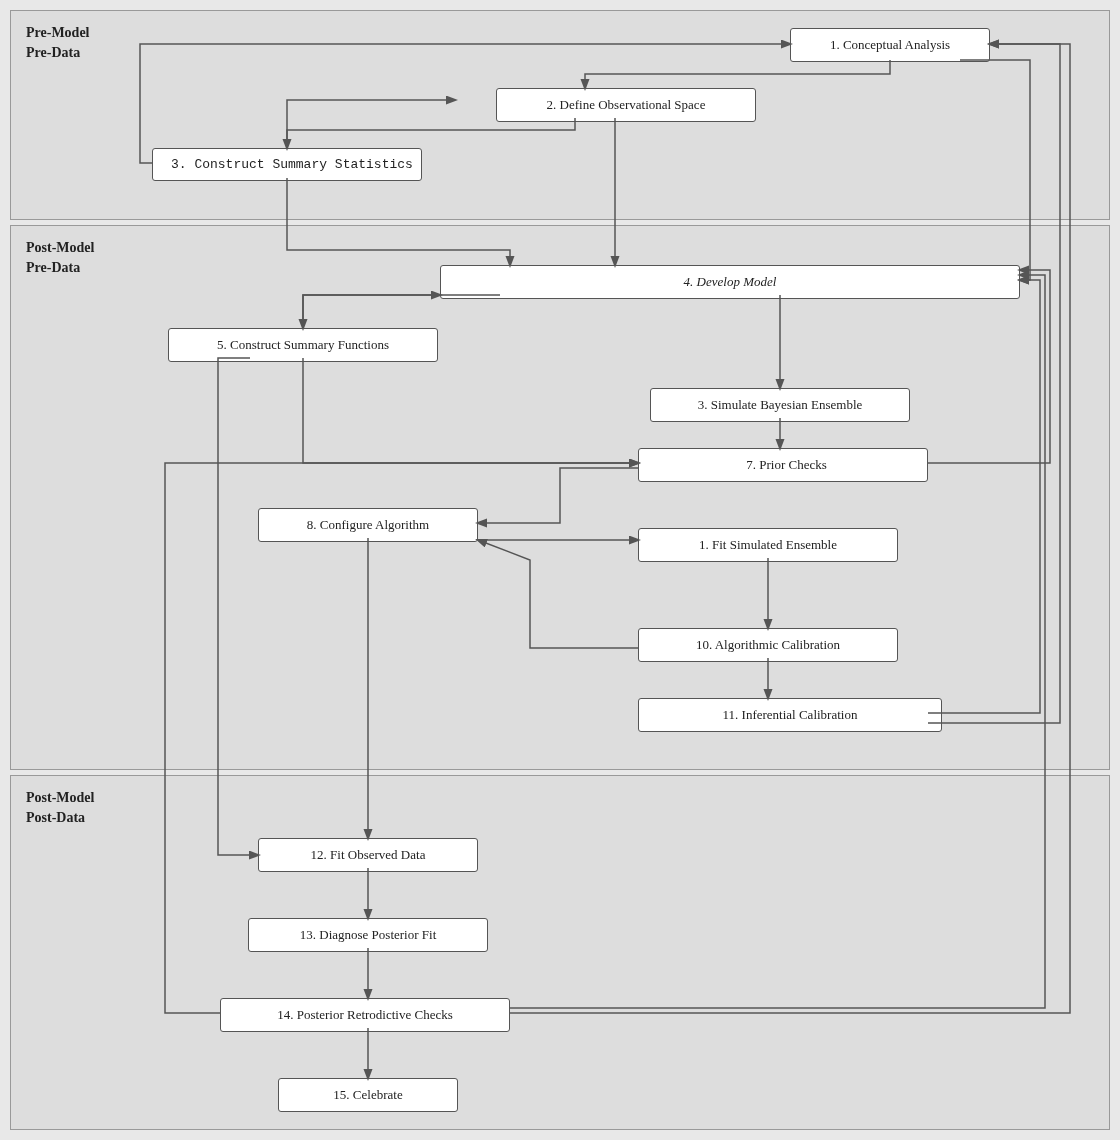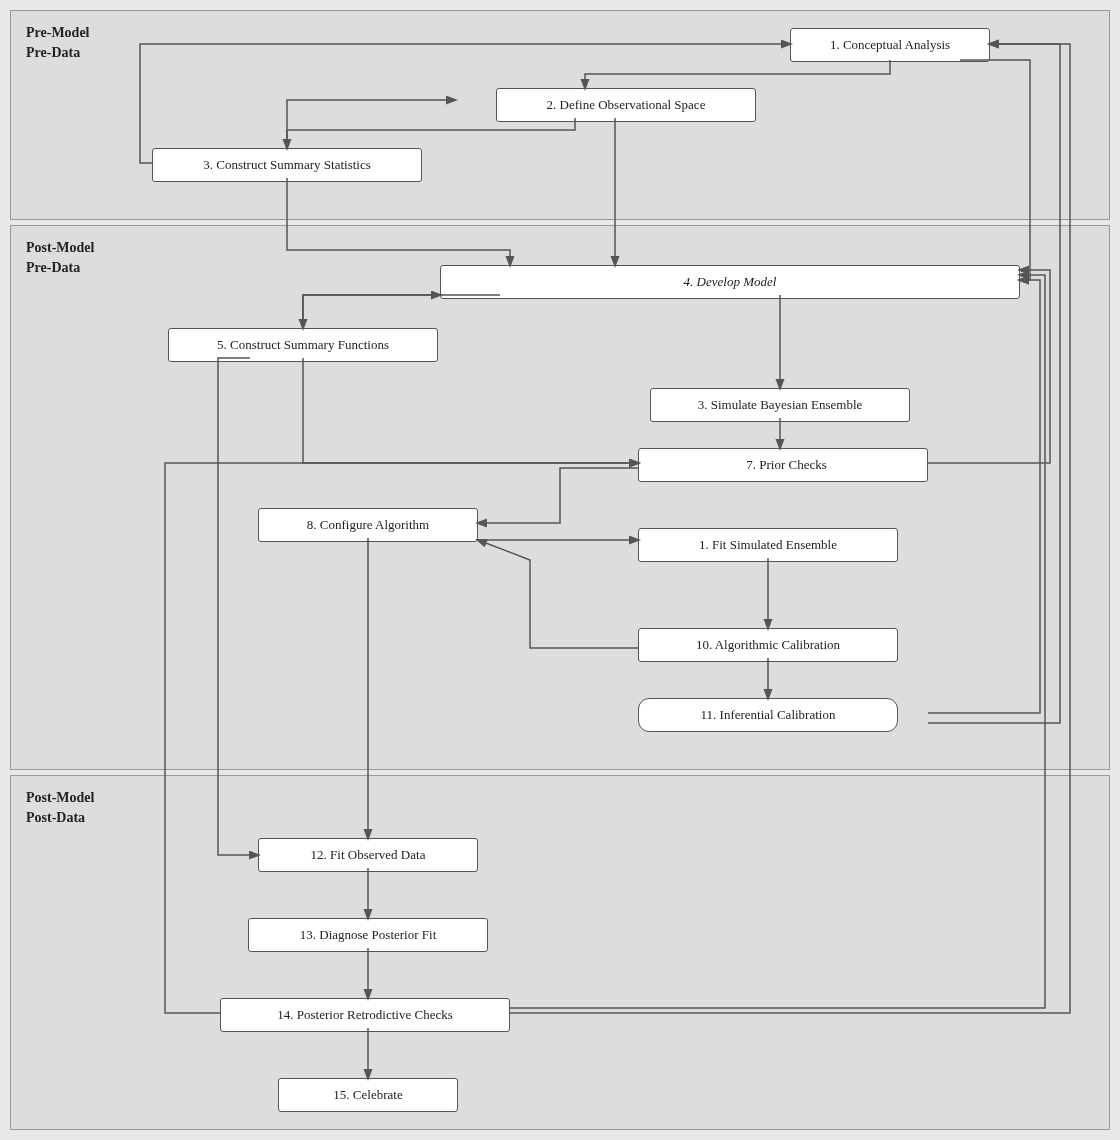--- a/index.html
+++ b/index.html
@@ -86,37 +86,37 @@
   </div>
 
   <div class="section" style="top:775px; height:355px;">
     <div class="section-label">Post-Model<br>Post-Data</div>
   </div>
 
   <div class="node" style="left:790px; top:28px; width:200px;">1. Conceptual Analysis</div>
 
   <div class="node" style="left:455px; top:88px; width:260px;margin-left:41px;">2. Define Observational Space</div>
 
-  <div class="node" style="left:152px; top:148px; width:270px;">3. Construct Summary Statistics</div>
+  <div class="node" style="left:152px; top:148px; width:270px;font-family:Liberation Mono, monospace;">3. Construct Summary Statistics</div>
 
   <div class="node" style="left:440px; top:265px; width:580px;font-style:italic;">4. Develop Model</div>
 
   <div class="node" style="left:168px; top:328px; width:270px;">5. Construct Summary Functions</div>
 
   <div class="node" style="left:650px; top:388px; width:260px;">3. Simulate Bayesian Ensemble</div>
 
   <div class="node" style="left:638px; top:448px; width:290px;padding-left:25px;">7. Prior Checks</div>
 
   <div class="node" style="left:258px; top:508px; width:220px;">8. Configure Algorithm</div>
 
   <div class="node" style="left:638px; top:528px; width:260px;">1. Fit Simulated Ensemble</div>
 
   <div class="node" style="left:638px; top:628px; width:260px;">10. Algorithmic Calibration</div>
 
-  <div class="node" style="left:638px; top:698px; width:260px;border-radius:11px;">11. Inferential Calibration</div>
+  <div class="node" style="left:638px; top:698px; width:304px;">11. Inferential Calibration</div>
 
   <div class="node" style="left:258px; top:838px; width:220px;">12. Fit Observed Data</div>
 
   <div class="node" style="left:248px; top:918px; width:240px;">13. Diagnose Posterior Fit</div>
 
   <div class="node" style="left:220px; top:998px; width:290px;">14. Posterior Retrodictive Checks</div>
 
   <div class="node" style="left:278px; top:1078px; width:180px;">15. Celebrate</div>
 
   <svg class="arrows-svg">

